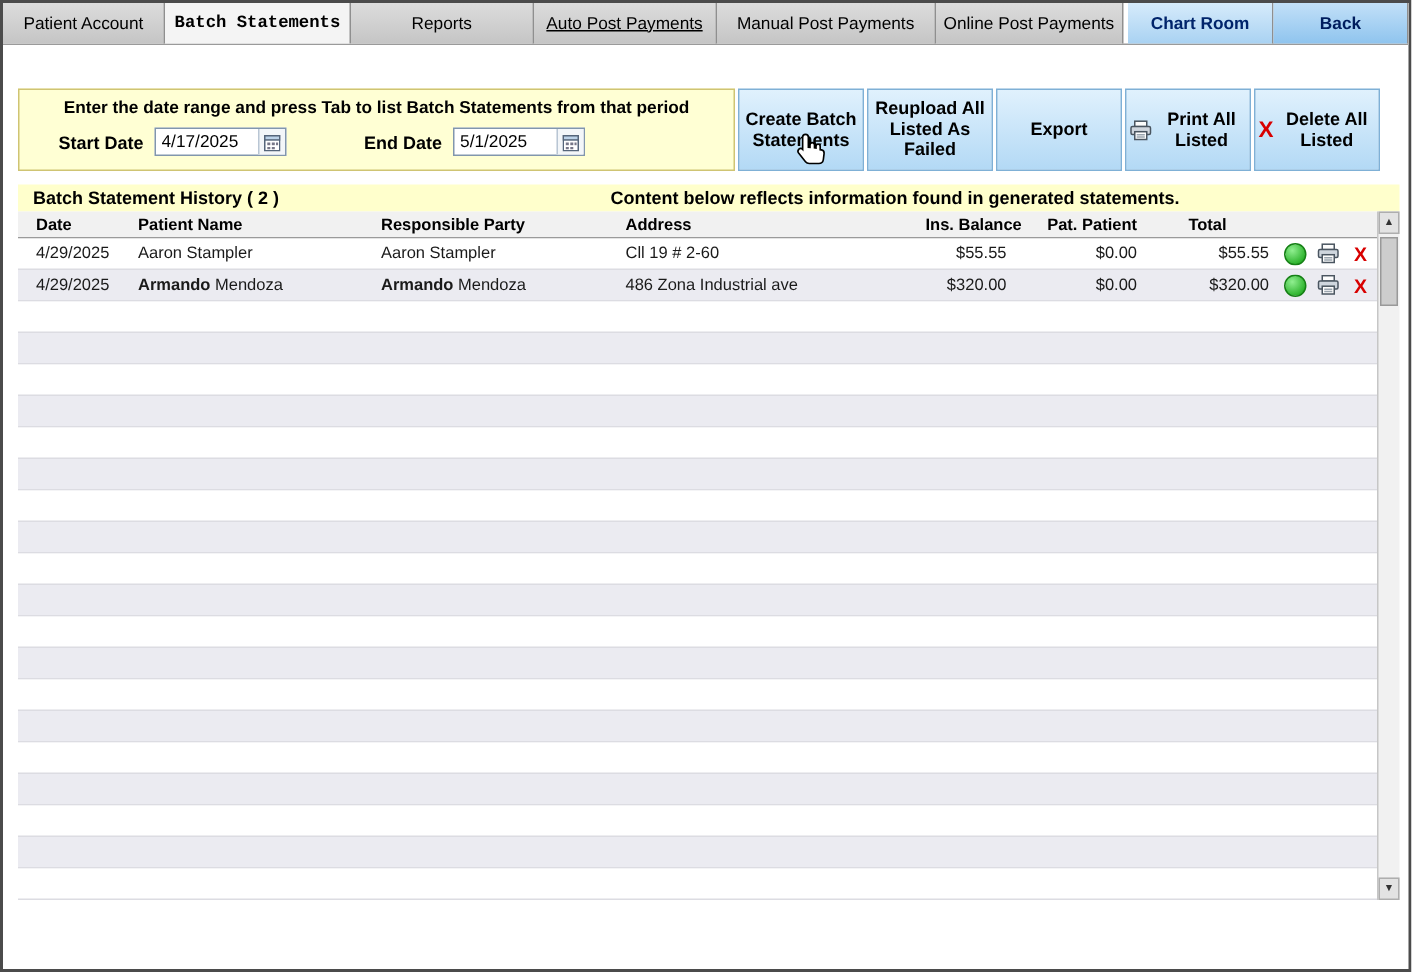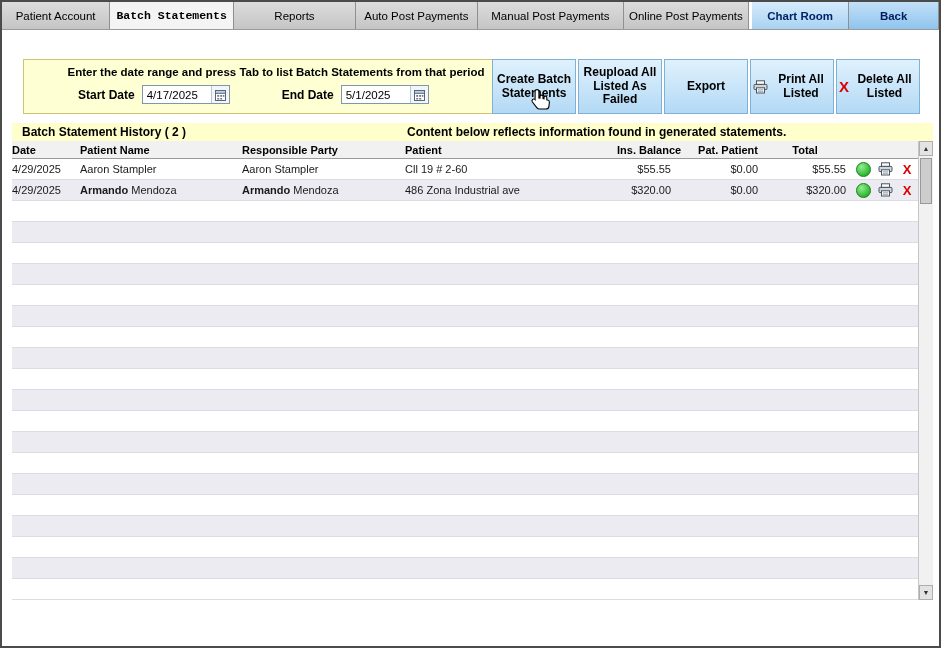--- a/index.html
+++ b/index.html
@@ -4,31 +4,31 @@
 <style>
   html,body{margin:0;padding:0;background:#fff;}
   .window{position:relative;width:941px;height:648px;box-sizing:border-box;border:2px solid #4b4b4b;background:#fff;font-family:"Liberation Sans",sans-serif;overflow:hidden;}
 
   
   .tabbar{display:flex;height:27px;background:#fff;border-bottom:1px solid #9a9a9a;}
   .tab{box-sizing:border-box;display:flex;align-items:center;justify-content:center;font-size:11.5px;color:#000;background:linear-gradient(#dcdcdc,#c5c5c5);border-right:1px solid #8f8f8f;cursor:pointer;white-space:nowrap;}
   .tab:nth-child(1){width:111px;}
   .tab:nth-child(2){width:127px;font-family:Liberation Mono, monospace;}
   .tab:nth-child(3){width:125px;}
-  .tab:nth-child(4){width:125px;}
+  .tab:nth-child(4){width:125px;text-decoration:underline;}
   .tab:nth-child(5){width:150px;}
   .tab:nth-child(6){width:128px;}
   .tab:nth-child(7){width:100px;margin-left:3px;}
   .tab:nth-child(8){width:92px;}
   .tab.active{background:#f4f4f4;font-weight:bold;}
   .tab.blue{background:linear-gradient(#d6ebfb,#a9d2f2);color:#00246b;font-weight:bold;}
   .tab:nth-child(8).blue{background:linear-gradient(#c2e0f8,#8fc4ee);color:#001d5e;}
 
   
-  .date-panel{position:absolute;left:21px;top:57px;width:478px;height:55px;box-sizing:border-box;background:#ffffd4;border:1px solid #cfc473;padding-left:28px;}
+  .date-panel{position:absolute;left:10px;top:57px;width:478px;height:55px;box-sizing:border-box;background:#ffffd4;border:1px solid #cfc473;}
   .instruction{font-size:11.5px;font-weight:bold;text-align:center;margin-top:6px;white-space:nowrap;}
   .date-row{display:flex;align-items:center;margin-top:7px;padding-left:26px;font-size:12px;font-weight:bold;}
   .dlabel{margin-right:7px;}
   .dlabel.end{margin-left:52px;}
   .date-field{display:flex;align-items:center;box-sizing:border-box;width:88px;height:19px;background:#fff;border:1px solid #8196ad;}
   .date-field input{border:0;outline:none;width:64px;font-family:"Liberation Sans",sans-serif;font-size:11.5px;padding:0 0 0 4px;background:transparent;}
   .cal-btn{width:17px;height:17px;display:flex;align-items:center;justify-content:center;cursor:pointer;background:#f3f6f9;border-left:1px solid #b9c6d4;}
 
   
   .actions{position:absolute;left:490px;top:57px;display:flex;gap:2px;}
@@ -46,21 +46,21 @@
   .history-bar .note{position:absolute;left:395px;top:2px;}
 
   
   .table-wrap{position:absolute;left:10px;top:139px;width:921px;height:459px;}
   .grid{position:absolute;left:0;top:0;width:906px;height:459px;}
   .grid-row{display:grid;grid-template-columns:68px 162px 163px 212px 70px 85px 80px 22px 22px 22px;align-items:center;box-sizing:border-box;}
   .hrow{height:18px;background:#f1f1f1;border-bottom:1px solid #9a9a9a;font-size:11px;font-weight:bold;}
   .trow{height:21px;background:#fff;border-bottom:1px solid #dcdce2;font-size:11px;color:#1a1a1a;}
   .trow.alt{background:#ebebf1;}
   .td,.th{overflow:hidden;white-space:nowrap;}
-  .c0,.c1,.c2,.c3{padding-left:0;}
+  .c0,.c1,.c2,.c3{padding-left:12px;}
   .c4{text-align:right;padding-right:16px;}
   .c5{text-align:right;padding-right:14px;}
   .c6{text-align:right;padding-right:6px;}
   .th.c6{text-align:center;padding-right:14px;}
   .icon-cell{display:flex;align-items:center;justify-content:center;}
   .dot{width:13px;height:13px;border-radius:50%;background:radial-gradient(circle at 35% 30%,#90ef90,#2cb22c 75%);border:1px solid #168016;display:inline-block;}
   .rowbtn{cursor:pointer;display:flex;align-items:center;justify-content:center;}
   .row-x{font-size:13px;}
 
   
@@ -161,21 +161,21 @@
     <span class="title">Batch Statement History ( 2 )</span>
     <span class="note">Content below reflects information found in generated statements.</span>
   </div>
 
   <div class="table-wrap">
     <div class="grid">
       <div class="hrow grid-row">
           <div class="th c0">Date</div>
           <div class="th c1">Patient Name</div>
           <div class="th c2">Responsible Party</div>
-          <div class="th c3">Patient</div>
+          <div class="th c3">Address</div>
           <div class="th c4">Ins. Balance</div>
           <div class="th c5">Pat. Patient</div>
           <div class="th c6">Total</div>
           <div class="th"></div>
           <div class="th"></div>
           <div class="th"></div>
         </div>
       <div>
           <div class="trow grid-row">
             <div class="td c0">4/29/2025</div>

